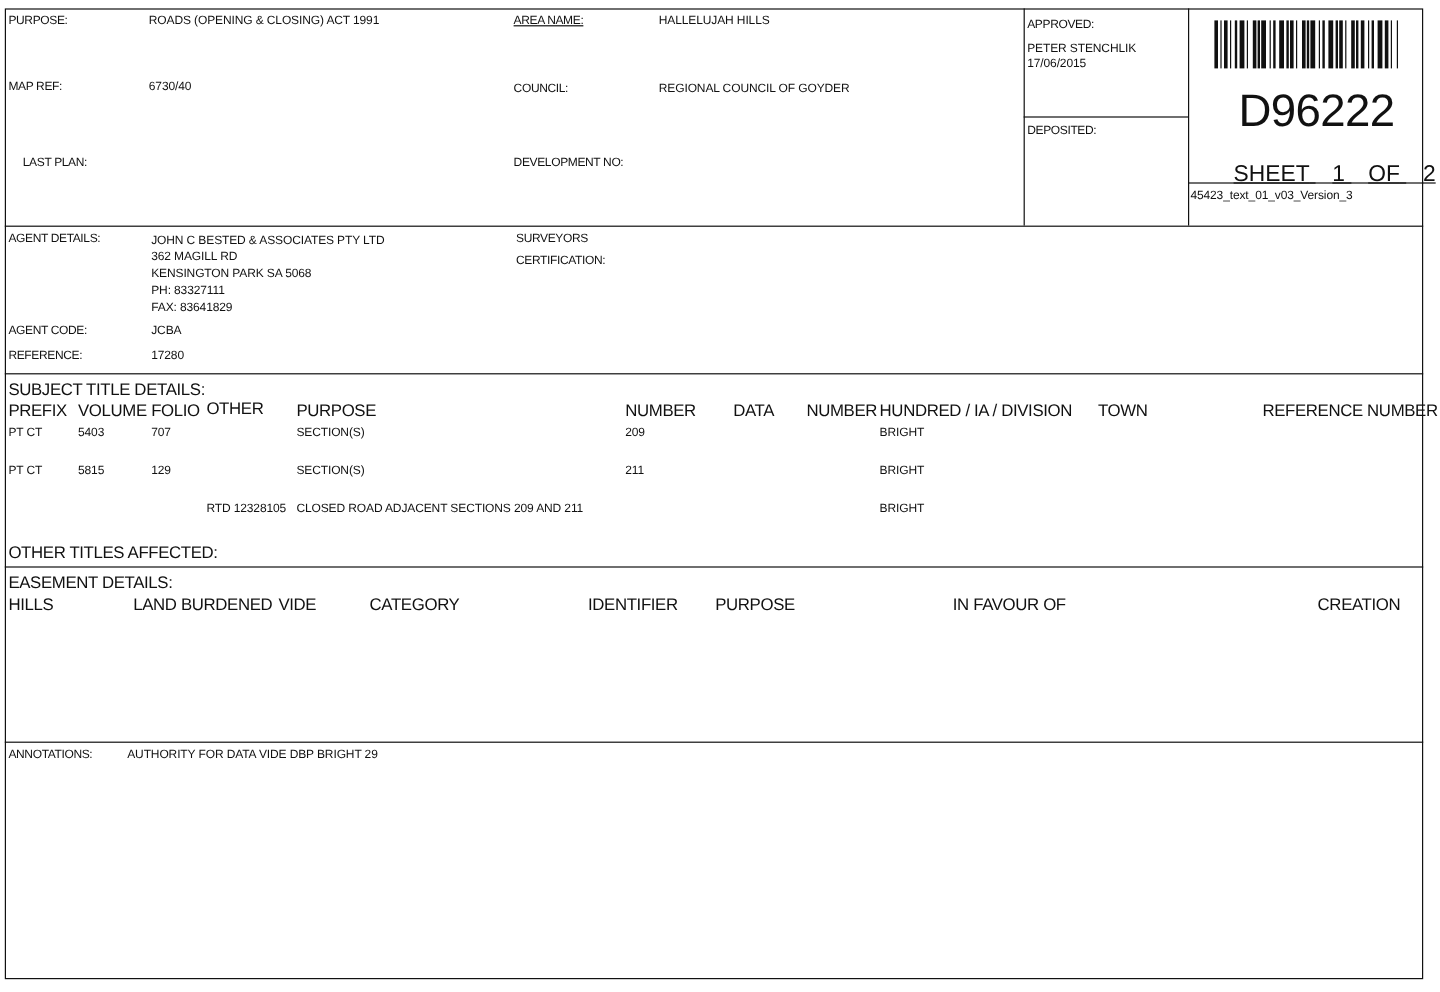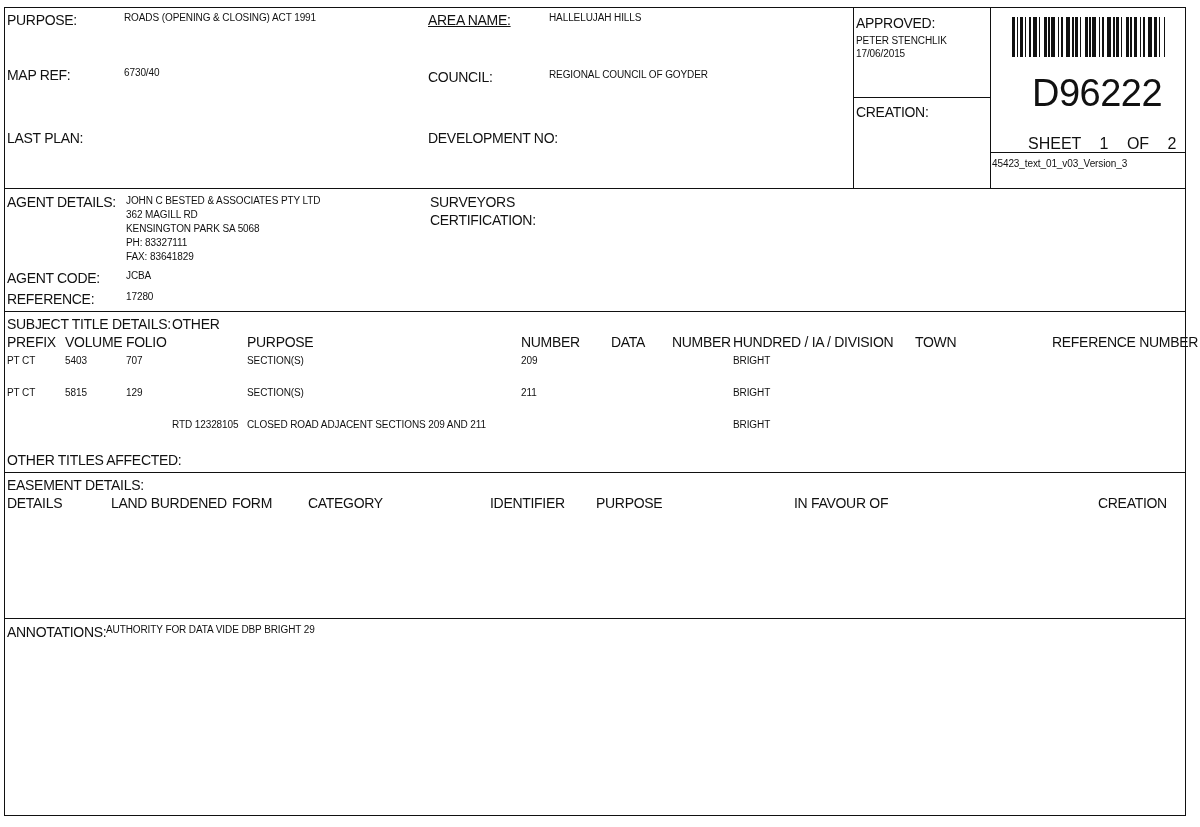--- a/index.html
+++ b/index.html
@@ -3,25 +3,25 @@
 <meta charset="utf-8">
 <style>
   html, body { margin:0; padding:0; background:#ffffff; }
   body { width:1200px; height:827px; position:relative; overflow:hidden;
          font-family:"Liberation Sans", sans-serif; color:#111; }
   .abs { position:absolute; white-space:nowrap; }
   .frame { position:absolute; left:4px; top:7px; width:1182px; height:809px;
            border:1.5px solid #111; box-sizing:border-box; }
   .hline { position:absolute; height:0; border-top:1.5px solid #111; }
   .vline { position:absolute; width:0; border-left:1.5px solid #111; }
-  .lbl { font-size:14px; letter-spacing:-0.3px; }
+  .lbl { font-size:10px; letter-spacing:-0.3px; }
   .val { font-size:10px; letter-spacing:-0.1px; }
   .hdr { font-size:14px; letter-spacing:-0.3px; }
   .plan-no { font-size:38px; letter-spacing:-0.5px; }
-  .sheet { font-size:16px; }
+  .sheet { font-size:19px;text-decoration:underline; }
   .barcode { position:absolute; left:1012px; top:17px; width:155px; height:40px; display:flex; align-items:stretch; }
   .barcode span { display:block; height:100%; background:#111; }
   .multiline { line-height:14px; }
 </style>
 </head>
 <body>
 
 <div class="frame"></div>
 
 <div class="hline" style="left:4px; top:188px; width:1182px;"></div>
@@ -31,32 +31,32 @@
 
 <div class="vline" style="left:853px; top:7px; height:181px;"></div>
 <div class="vline" style="left:990px; top:7px; height:181px;"></div>
 <div class="hline" style="left:853px; top:97px; width:137px;"></div>
 <div class="hline" style="left:990px; top:152px; width:196px;"></div>
 
 <div class="abs lbl" style="left:7px; top:12px;">PURPOSE:</div>
 <div class="abs val" style="left:124px; top:12px;">ROADS (OPENING &amp; CLOSING) ACT 1991</div>
 <div class="abs lbl" style="left:7px; top:67px;">MAP REF:</div>
 <div class="abs val" style="left:124px; top:67px;">6730/40</div>
-<div class="abs lbl" style="left:7px; top:130px;">LAST PLAN:</div>
+<div class="abs lbl" style="left:19px; top:130px;">LAST PLAN:</div>
 
 <div class="abs lbl" style="left:428px; top:12px;text-decoration:underline;">AREA NAME:</div>
 <div class="abs val" style="left:549px; top:12px;">HALLELUJAH HILLS</div>
 <div class="abs lbl" style="left:428px; top:69px;">COUNCIL:</div>
 <div class="abs val" style="left:549px; top:69px;">REGIONAL COUNCIL OF GOYDER</div>
 <div class="abs lbl" style="left:428px; top:130px;">DEVELOPMENT NO:</div>
 
 <div class="abs lbl" style="left:856px; top:15px;">APPROVED:</div>
 <div class="abs val" style="left:856px; top:35px;">PETER STENCHLIK</div>
 <div class="abs val" style="left:856px; top:48px;">17/06/2015</div>
-<div class="abs lbl" style="left:856px; top:104px;">CREATION:</div>
+<div class="abs lbl" style="left:856px; top:104px;">DEPOSITED:</div>
 
 <div class="barcode" id="barcode">
     <span style="width: 3.16327px;"></span>
     <span style="width: 1.58163px; background: transparent;"></span>
     <span style="width: 1.58163px;"></span>
     <span style="width: 1.58163px; background: transparent;"></span>
     <span style="width: 3.16327px;"></span>
     <span style="width: 1.58163px; background: transparent;"></span>
     <span style="width: 1.58163px;"></span>
     <span style="width: 3.16327px; background: transparent;"></span>
@@ -142,21 +142,21 @@
 <div class="abs val" style="left:126px; top:270px;">JCBA</div>
 <div class="abs lbl" style="left:7px; top:291px;">REFERENCE:</div>
 <div class="abs val" style="left:126px; top:291px;">17280</div>
 <div class="abs lbl" style="left:430px; top:194px;">SURVEYORS</div>
 <div class="abs lbl" style="left:430px; top:212px;">CERTIFICATION:</div>
 
 <div class="abs hdr" style="left:7px; top:316px;">SUBJECT TITLE DETAILS:</div>
 <div class="abs hdr" style="left:7px; top:334px;">PREFIX</div>
 <div class="abs hdr" style="left:65px; top:334px;">VOLUME</div>
 <div class="abs hdr" style="left:126px; top:334px;">FOLIO</div>
-<div class="abs hdr" style="left:172px; top:316px;">OTHER</div>
+<div class="abs hdr" style="left:172px; top:332px;">OTHER</div>
 <div class="abs hdr" style="left:247px; top:334px;">PURPOSE</div>
 <div class="abs hdr" style="left:521px; top:334px;">NUMBER</div>
 <div class="abs hdr" style="left:611px; top:334px;">DATA</div>
 <div class="abs hdr" style="left:672px; top:334px;">NUMBER</div>
 <div class="abs hdr" style="left:733px; top:334px;">HUNDRED / IA / DIVISION</div>
 <div class="abs hdr" style="left:915px; top:334px;">TOWN</div>
 <div class="abs hdr" style="left:1052px; top:334px;">REFERENCE NUMBER</div>
 
 <div class="abs val" style="left:7px; top:355px;">PT CT</div>
 <div class="abs val" style="left:65px; top:355px;">5403</div>
@@ -172,23 +172,23 @@
 <div class="abs val" style="left:521px; top:387px;">211</div>
 <div class="abs val" style="left:733px; top:387px;">BRIGHT</div>
 
 <div class="abs val" style="left:172px; top:419px;">RTD 12328105</div>
 <div class="abs val" style="left:247px; top:419px;">CLOSED ROAD ADJACENT SECTIONS 209 AND 211</div>
 <div class="abs val" style="left:733px; top:419px;">BRIGHT</div>
 
 <div class="abs hdr" style="left:7px; top:452px;">OTHER TITLES AFFECTED:</div>
 
 <div class="abs hdr" style="left:7px; top:477px;">EASEMENT DETAILS:</div>
-<div class="abs hdr" style="left:7px; top:495px;">DETAILS</div>
+<div class="abs hdr" style="left:7px; top:495px;">HILLS</div>
 <div class="abs hdr" style="left:111px; top:495px;">LAND BURDENED</div>
-<div class="abs hdr" style="left:232px; top:495px;">FORM</div>
+<div class="abs hdr" style="left:232px; top:495px;">VIDE</div>
 <div class="abs hdr" style="left:308px; top:495px;">CATEGORY</div>
 <div class="abs hdr" style="left:490px; top:495px;">IDENTIFIER</div>
 <div class="abs hdr" style="left:596px; top:495px;">PURPOSE</div>
 <div class="abs hdr" style="left:794px; top:495px;">IN FAVOUR OF</div>
 <div class="abs hdr" style="left:1098px; top:495px;">CREATION</div>
 
 <div class="abs lbl" style="left:7px; top:624px;">ANNOTATIONS:</div>
 <div class="abs val" style="left:106px; top:624px;">AUTHORITY FOR DATA VIDE DBP BRIGHT 29</div>
 
 </body></html>

